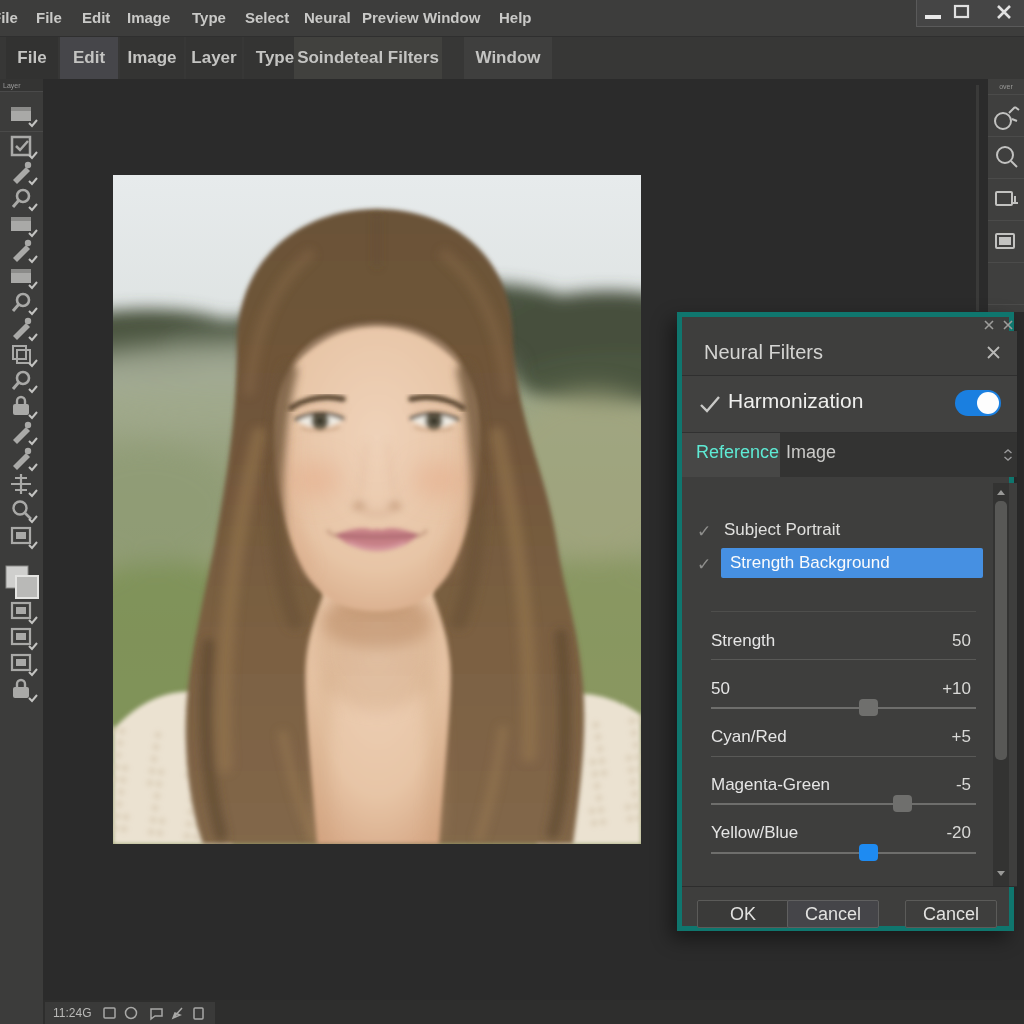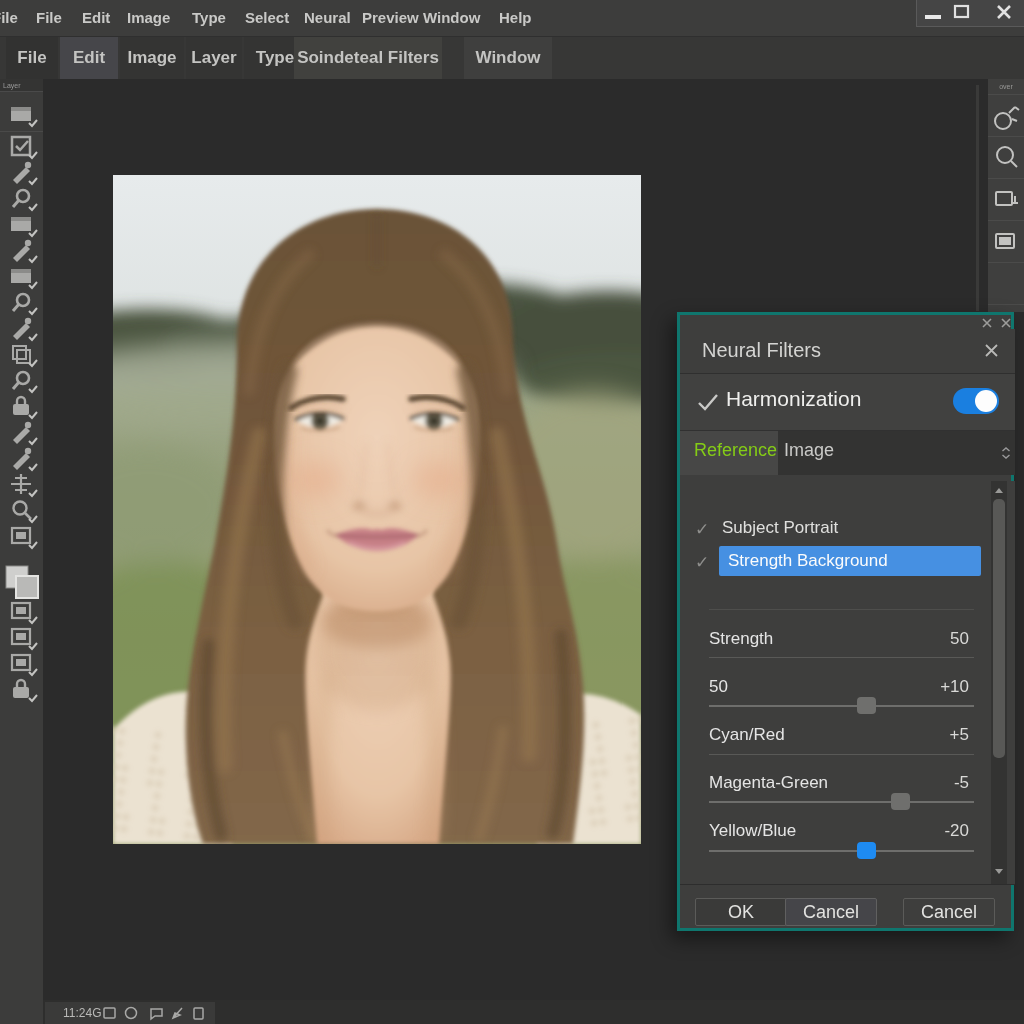--- a/index.html
+++ b/index.html
@@ -17,21 +17,21 @@
   #toolbar{left:0;top:79px;width:43px;height:945px;background:#3c3c3b;}
   #tooltab{left:0;top:79px;width:43px;height:13px;background:#343433;border-bottom:1px solid #4a4a4a;color:#9a9a9a;font-size:7px;line-height:13px;padding-left:3px;box-sizing:border-box;}
   
   #rstrip{left:988px;top:79px;width:36px;height:233px;background:#3f3f3e;}
   
   #photo{left:113px;top:175px;width:528px;height:669px;}
   
   #sbar{left:43px;top:1000px;width:981px;height:24px;background:#2e2e2d;}
   #sbox{left:45px;top:1002px;width:170px;height:22px;background:#3a3a39;color:#b9b9b7;font-size:12px;line-height:22px;}
   
-  #panel{left:677px;top:312px;width:337px;height:619px;background:#3e3e3d;border:3px solid #0f766e;box-sizing:border-box;box-shadow:-6px 8px 18px rgba(0,0,0,.45);}
+  #panel{left:677px;top:312px;width:337px;height:619px;background:#3e3e3d;border:5px solid #0f766e;box-sizing:border-box;box-shadow:-6px 8px 18px rgba(0,0,0,.45);}
   #panel .row{position:absolute;left:0;width:335px;}
   #ptitle{top:14px;height:44px;border-bottom:1px solid #2f2f2f;background:#3e3e3d;}
   #ptitle span{position:absolute;left:22px;top:10px;font-size:20px;color:#d4d4d2;}
   #harm{top:59px;height:56px;background:#414140;border-bottom:1px solid #313131;}
   #refrow{top:116px;height:44px;background:#333332;}
   #reftab{position:absolute;left:0;top:0;width:98px;height:44px;background:#474746;}
   #plist{top:166px;height:403px;background:#3e3e3d;}
   .check{color:#8e8e8c;font-size:17px;}
   #hl{position:absolute;left:39px;top:65px;width:262px;height:30px;background:#4690e2;border-radius:2px;}
   .slab{position:absolute;font-size:17px;color:#e5e5e5;}
@@ -416,21 +416,21 @@
       <path d="M 236 368 Q 264 379 292 368" stroke="#d799a1" stroke-width="4" fill="none" opacity="0.9"></path>
       <path d="M 214 355 q 5 6 10 6 M 314 355 q -5 6 -10 6" stroke="#b98a76" stroke-width="2.5" fill="none" opacity="0.8"></path>
     </g>
     <g filter="url(#b12)">
       <ellipse cx="202" cy="305" rx="26" ry="18" fill="#e5a886" opacity="0.5"></ellipse>
       <ellipse cx="326" cy="305" rx="26" ry="18" fill="#e5a886" opacity="0.5"></ellipse>
     </g>
   </svg>
 
 <div id="sbar" class="abs"></div>
-<div id="sbox" class="abs"><span style="margin-left:18px">11:24G</span></div>
+<div id="sbox" class="abs"><span style="margin-left:8px">11:24G</span></div>
 <svg class="abs" style="left:100px;top:1002px" width="110" height="22">
   <g stroke="#a8a8a6" stroke-width="1.5" fill="none">
     <rect x="4" y="6" width="11" height="10" rx="1"></rect>
     <circle cx="31" cy="11" r="5.5"></circle>
     <path d="M 51 7 h 11 v 7 h -7 l -4 3 z"></path>
     <path d="M 73 16 L 82 6 M 73 16 l 2 -5 l 5 2 z"></path>
     <rect x="94" y="6" width="9" height="11" rx="1"></rect>
   </g>
 </svg>
 
@@ -448,21 +448,21 @@
   <div class="row" id="harm">
     <svg class="abs" style="left:16px;top:16px" width="24" height="24">
       <path d="M 3 13 L 9 19 L 21 5" stroke="#c9c9c7" stroke-width="2.4" fill="none"></path>
     </svg>
     <span style="position:absolute;left:46px;top:13px;font-size:21px;color:#efefed;">Harmonization</span>
     <span style="position:absolute;left:273px;top:14px;width:46px;height:26px;border-radius:13px;background:#1a7fe0;"></span>
     <span style="position:absolute;left:295px;top:16px;width:22px;height:22px;border-radius:11px;background:#fdfdfd;"></span>
   </div>
   <div class="row" id="refrow">
     <div id="reftab"></div>
-    <span style="position:absolute;left:14px;top:9px;font-size:18px;color:#84cc16;">Reference</span>
+    <span style="position:absolute;left:14px;top:9px;font-size:18px;color:#5eead4;">Reference</span>
     <span style="position:absolute;left:104px;top:9px;font-size:18px;color:#cacac8;">Image</span>
     <svg class="abs" style="left:320px;top:15px" width="12" height="15">
       <path d="M 2.5 5 L 6 2 L 9.5 5 M 2.5 9 L 6 12 L 9.5 9" stroke="#99999a" stroke-width="1.4" fill="none"></path>
     </svg>
   </div>
   <div class="row" id="plist">
 
     <div id="scrollb"></div>
     <div id="sthumb" style="background:#585856"></div>
     <svg class="abs" style="left:311px;top:0px" width="16" height="403">

